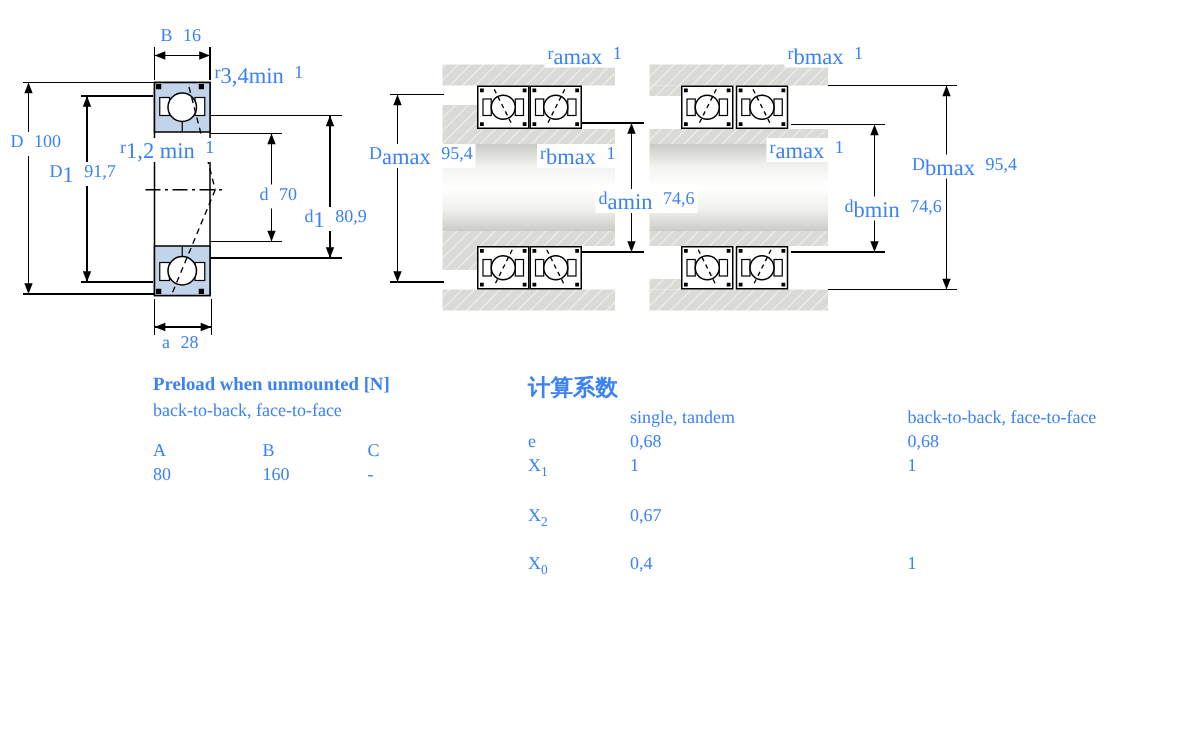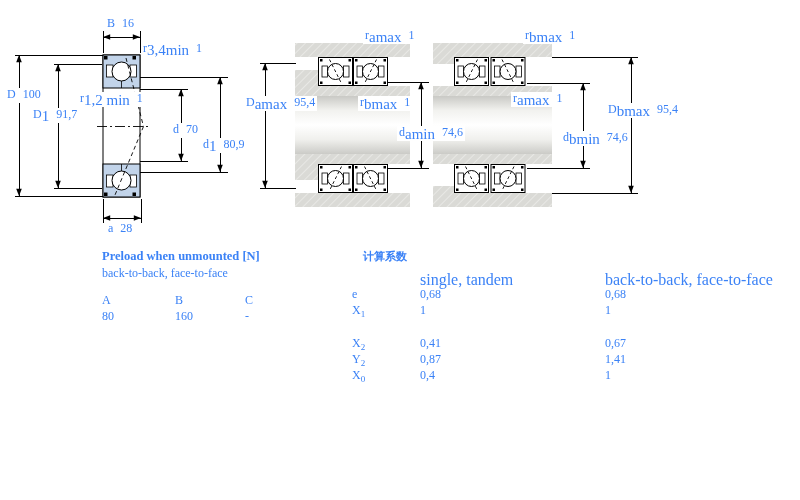--- a/index.html
+++ b/index.html
@@ -13,22 +13,22 @@
       white-space:nowrap;}
   .dl sub{font-size:15px;}
   .dl .val{margin-left:7px;}
   
   .ptitle{position:absolute;left:102px;top:249px;font-size:12.5px;font-weight:bold;}
   .psub{position:absolute;left:102px;top:266px;font-size:12px;}
   .prow{position:absolute;left:102px;display:flex;font-size:12px;}
   .prow .pc1{width:73px;}
   .prow .pc2{width:70px;}
   
-  .ftitle{position:absolute;left:363px;top:249px;font-size:11px;font-weight:bold;}
-  .fhead{position:absolute;top:271px;font-size:16px;}
+  .ftitle{position:absolute;left:352px;top:249px;font-size:15px;font-weight:bold;}
+  .fhead{position:absolute;top:271px;font-size:12px;}
   .frow{position:absolute;left:352px;display:flex;font-size:12px;}
   .frow .fl{width:68px;}
   .frow .c1{width:185px;}
   .frow sub{font-size:9px;}
 </style>
 </head>
 <body>
 
 <div class="page">
 
@@ -230,27 +230,21 @@
     <span class="c1">0,68</span>
     <span class="c2">0,68</span>
   </div>
   <div class="frow" style="top:303px">
     <span class="fl"><span>X</span><sub>1</sub></span>
     <span class="c1">1</span>
     <span class="c2">1</span>
   </div>
   <div class="frow" style="top:336px">
     <span class="fl"><span>X</span><sub>2</sub></span>
-    <span class="c1">0,41</span>
     <span class="c2">0,67</span>
-  </div>
-  <div class="frow" style="top:352px">
-    <span class="fl"><span>Y</span><sub>2</sub></span>
-    <span class="c1">0,87</span>
-    <span class="c2">1,41</span>
   </div>
   <div class="frow" style="top:368px">
     <span class="fl"><span>X</span><sub>0</sub></span>
     <span class="c1">0,4</span>
     <span class="c2">1</span>
   </div>
 
 </div>
 
 </body></html>

